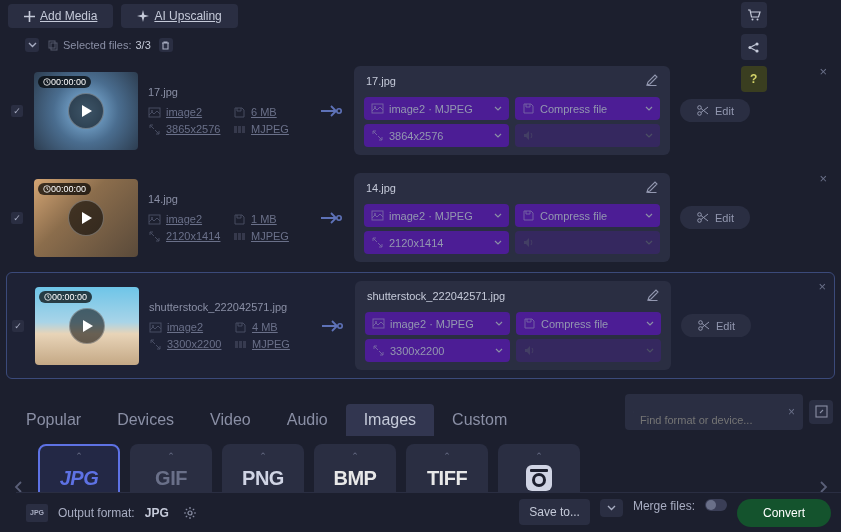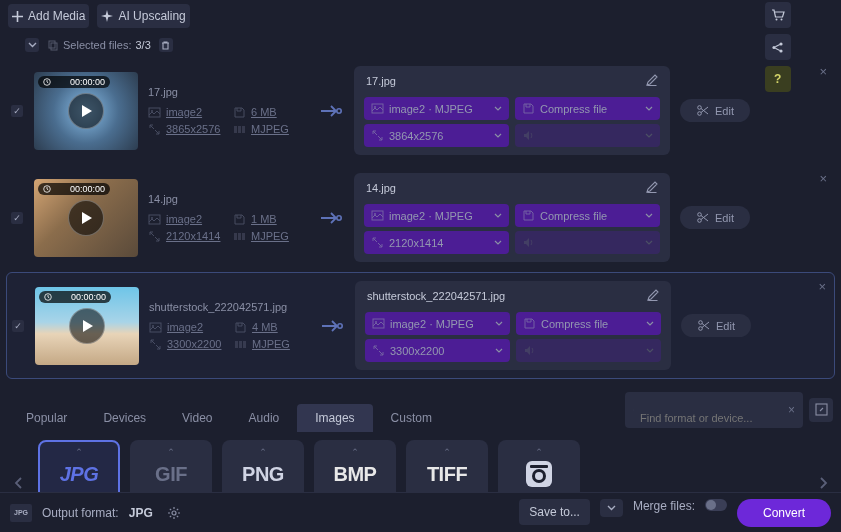--- a/index.html
+++ b/index.html
@@ -1,33 +1,33 @@
 <!DOCTYPE html>
 <html><head>
 <meta charset="utf-8">
 <style>
 * { box-sizing: border-box; margin: 0; padding: 0; font-family: -apple-system, BlinkMacSystemFont, "Segoe UI", Arial, sans-serif; }
 body { background: #1c1f2e; color: #a8adc2; width: 841px; height: 532px; overflow: hidden; font-size: 12px; }
 
 .topbar { display: flex; align-items: center; height: 32px; padding: 0 8px; background: #1c1f2e; }
-.btn { display: inline-flex; align-items: center; gap: 5px; padding: 5px 4px; background: #2a2e42; border-radius: 4px; color: #c5cad9; cursor: pointer; font-size: 12px; }
+.btn { display: inline-flex; align-items: center; gap: 5px; padding: 5px 16px; background: #2a2e42; border-radius: 4px; color: #c5cad9; cursor: pointer; font-size: 12px; text-decoration: underline; }
 .topbar-icons { margin-left: auto; display: flex; gap: 6px; flex-direction: column; }
 .icon-btn { width: 26px; height: 26px; background: #2a2e42; border-radius: 4px; display: flex; align-items: center; justify-content: center; cursor: pointer; color: #c5cad9; }
 
 .selbar { display: flex; align-items: center; height: 26px; padding: 0 25px; gap: 8px; font-size: 11px; color: #8a8fa5; }
 .chev-down { width: 14px; height: 14px; background: #2a2e42; border-radius: 3px; display: flex; align-items: center; justify-content: center; cursor: pointer; }
 
 .files { padding: 0 6px; }
 .file-row { display: flex; align-items: center; gap: 10px; padding: 8px 4px; border-radius: 6px; position: relative; margin-bottom: 2px; }
 .file-row.selected { background: #1e2235; border: 1px solid #3b4a7a; }
 .check-col { width: 14px; display: flex; align-items: center; justify-content: center; }
 .checkbox { width: 12px; height: 12px; background: #2a2e42; border-radius: 2px; display: flex; align-items: center; justify-content: center; font-size: 9px; color: #a8adc2; }
 
 .thumb { width: 104px; height: 78px; background: #333; border-radius: 4px; position: relative; overflow: hidden; display: flex; align-items: center; justify-content: center; }
-.thumb-dur { position: absolute; top: 4px; left: 4px; background: rgba(0,0,0,.7); color: #fff; padding: 1px 5px; border-radius: 8px; font-size: 9px; display: flex; align-items: center; gap: 19px; }
+.thumb-dur { position: absolute; top: 4px; left: 4px; background: rgba(0,0,0,.7); color: #fff; padding: 1px 5px; border-radius: 8px; font-size: 9px; display: flex; align-items: center; gap: 0; }
 .play-circle { width: 36px; height: 36px; background: rgba(0,0,0,.55); border-radius: 50%; display: flex; align-items: center; justify-content: center; border: 1px solid rgba(255,255,255,.3); }
 .play-circle::after { content: ""; width: 0; height: 0; border-left: 10px solid #fff; border-top: 6px solid transparent; border-bottom: 6px solid transparent; margin-left: 2px; }
 .thumb1 { background: radial-gradient(circle at 50% 50%, #88bce6 0%, #4a6d8f 50%, #2d3d50 100%); }
 .thumb2 { background: linear-gradient(135deg, #d4a574 0%, #8b6d4c 40%, #5a4a3a 100%); }
 .thumb3 { background: linear-gradient(to bottom, #6ec5e8 0%, #a8d4e8 45%, #e8d4b8 60%, #c4a885 100%); }
 
 .file-info { width: 160px; display: flex; flex-direction: column; gap: 6px; font-size: 11px; }
 .file-name { color: #8a8fa5; margin-bottom: 2px; }
 .info-grid { display: grid; grid-template-columns: 1fr 1fr; gap: 4px 10px; color: #6a7089; text-decoration: underline; }
 .info-cell { display: flex; align-items: center; gap: 5px; }
@@ -41,39 +41,39 @@
 .dest-cell { background: #4c1d95; border-radius: 4px; padding: 5px 7px; display: flex; align-items: center; justify-content: space-between; color: #9398b0; cursor: pointer; }
 .dest-cell.disabled { opacity: .35; cursor: default; }
 .dc-left { display: flex; align-items: center; gap: 5px; }
 
 .edit-col { display: flex; align-items: center; }
 .edit-btn { display: flex; align-items: center; gap: 6px; background: #2a2e42; border-radius: 14px; padding: 5px 16px; color: #9398b0; cursor: pointer; font-size: 11px; }
 
 .close-x { position: absolute; top: 6px; right: 8px; color: #6a7089; cursor: pointer; font-size: 13px; }
 
 .cat-tabs-row { display: flex; align-items: center; padding: 6px 8px 0; gap: 0; }
-.cat-tab { padding: 7px 18px; color: #8a8fa5; cursor: pointer; font-size: 12px; border-radius: 4px 4px 0 0; margin-top: 17px; }
+.cat-tab { padding: 7px 18px; color: #8a8fa5; cursor: pointer; font-size: 16px; border-radius: 4px 4px 0 0; margin-top: 17px; }
 .cat-tab.active { background: #323650; color: #c5cad9; }
 .search-wrap { margin-left: auto; display: flex; align-items: center; gap: 6px; background: #2a2e42; border-radius: 4px; padding: 4px 8px; width: 178px; }
 .search-input { background: transparent; border: none; outline: none; color: #c5cad9; font-size: 11px; flex: 1; margin-top: 16px; }
 .ext-btn { width: 24px; height: 24px; background: #2a2e42; border-radius: 4px; display: flex; align-items: center; justify-content: center; margin-left: 6px; cursor: pointer; }
 
 .format-strip { display: flex; align-items: center; padding: 8px; gap: 10px; }
 .nav-arrow { width: 20px; height: 68px; display: flex; align-items: center; justify-content: center; color: #5a5f78; cursor: pointer; font-size: 16px; }
 .fmt-list { display: flex; gap: 10px; }
 .fmt-item { width: 82px; display: flex; flex-direction: column; align-items: center; gap: 6px; }
 .fmt-tile { width: 82px; height: 68px; background: #2a2e42; border-radius: 8px; display: flex; flex-direction: column; align-items: center; justify-content: center; gap: 2px; position: relative; cursor: pointer; border: 2px solid transparent; }
 .fmt-tile.active { border-color: #5e72e4; background: #232845; }
 .fmt-chev { position: absolute; top: 5px; font-size: 9px; color: #6a7089; }
 .fmt-label { font-size: 10px; color: #8a8fa5; }
 
-.bottombar { position: absolute; bottom: 0; left: 0; right: 0; height: 40px; background: #1c1f2e; border-top: 1px solid #2a2e42; display: flex; align-items: center; padding: 0 10px; gap: 10px; font-size: 12px; }
+.bottombar { position: absolute; bottom: 0; left: 16px; right: 0; height: 40px; background: #1c1f2e; border-top: 1px solid #2a2e42; display: flex; align-items: center; padding: 0 10px; gap: 10px; font-size: 12px; }
 .jpg-badge { width: 22px; height: 18px; background: #2a2e42; border-radius: 2px; display: flex; align-items: center; justify-content: center; font-size: 7px; font-weight: bold; color: #a8adc2; }
 .save-btn { padding: 6px 10px; background: #2a2e42; border-radius: 4px; display: flex; align-items: center; gap: 6px; cursor: pointer; color: #c5cad9; }
-.convert-btn { padding: 7px 26px; background: #6d28d9; color: #fff; border-radius: 14px; font-size: 12px; font-weight: 500; cursor: pointer; }
+.convert-btn { padding: 7px 26px; background: #14532d; color: #fff; border-radius: 14px; font-size: 12px; font-weight: 500; cursor: pointer; }
 .merge-toggle { width: 22px; height: 12px; background: #3a3e56; border-radius: 6px; position: relative; }
 .merge-toggle::after { content: ""; position: absolute; width: 10px; height: 10px; background: #6a7089; border-radius: 50%; top: 1px; left: 1px; }
 
 svg { display: block; }
 </style>
 </head>
 <body>
 
 <div class="topbar">
   <div class="btn">

